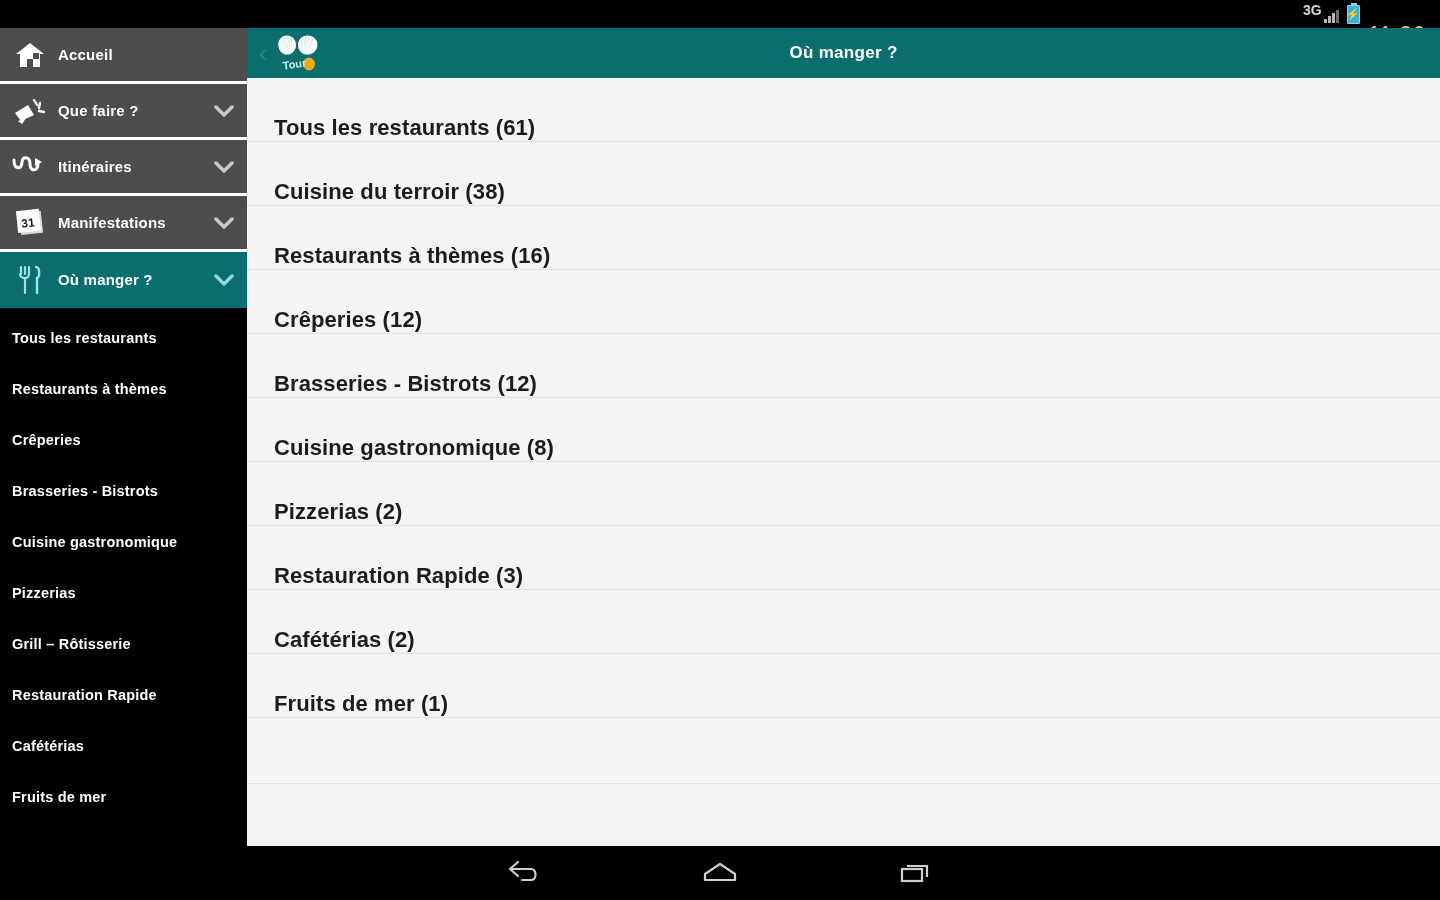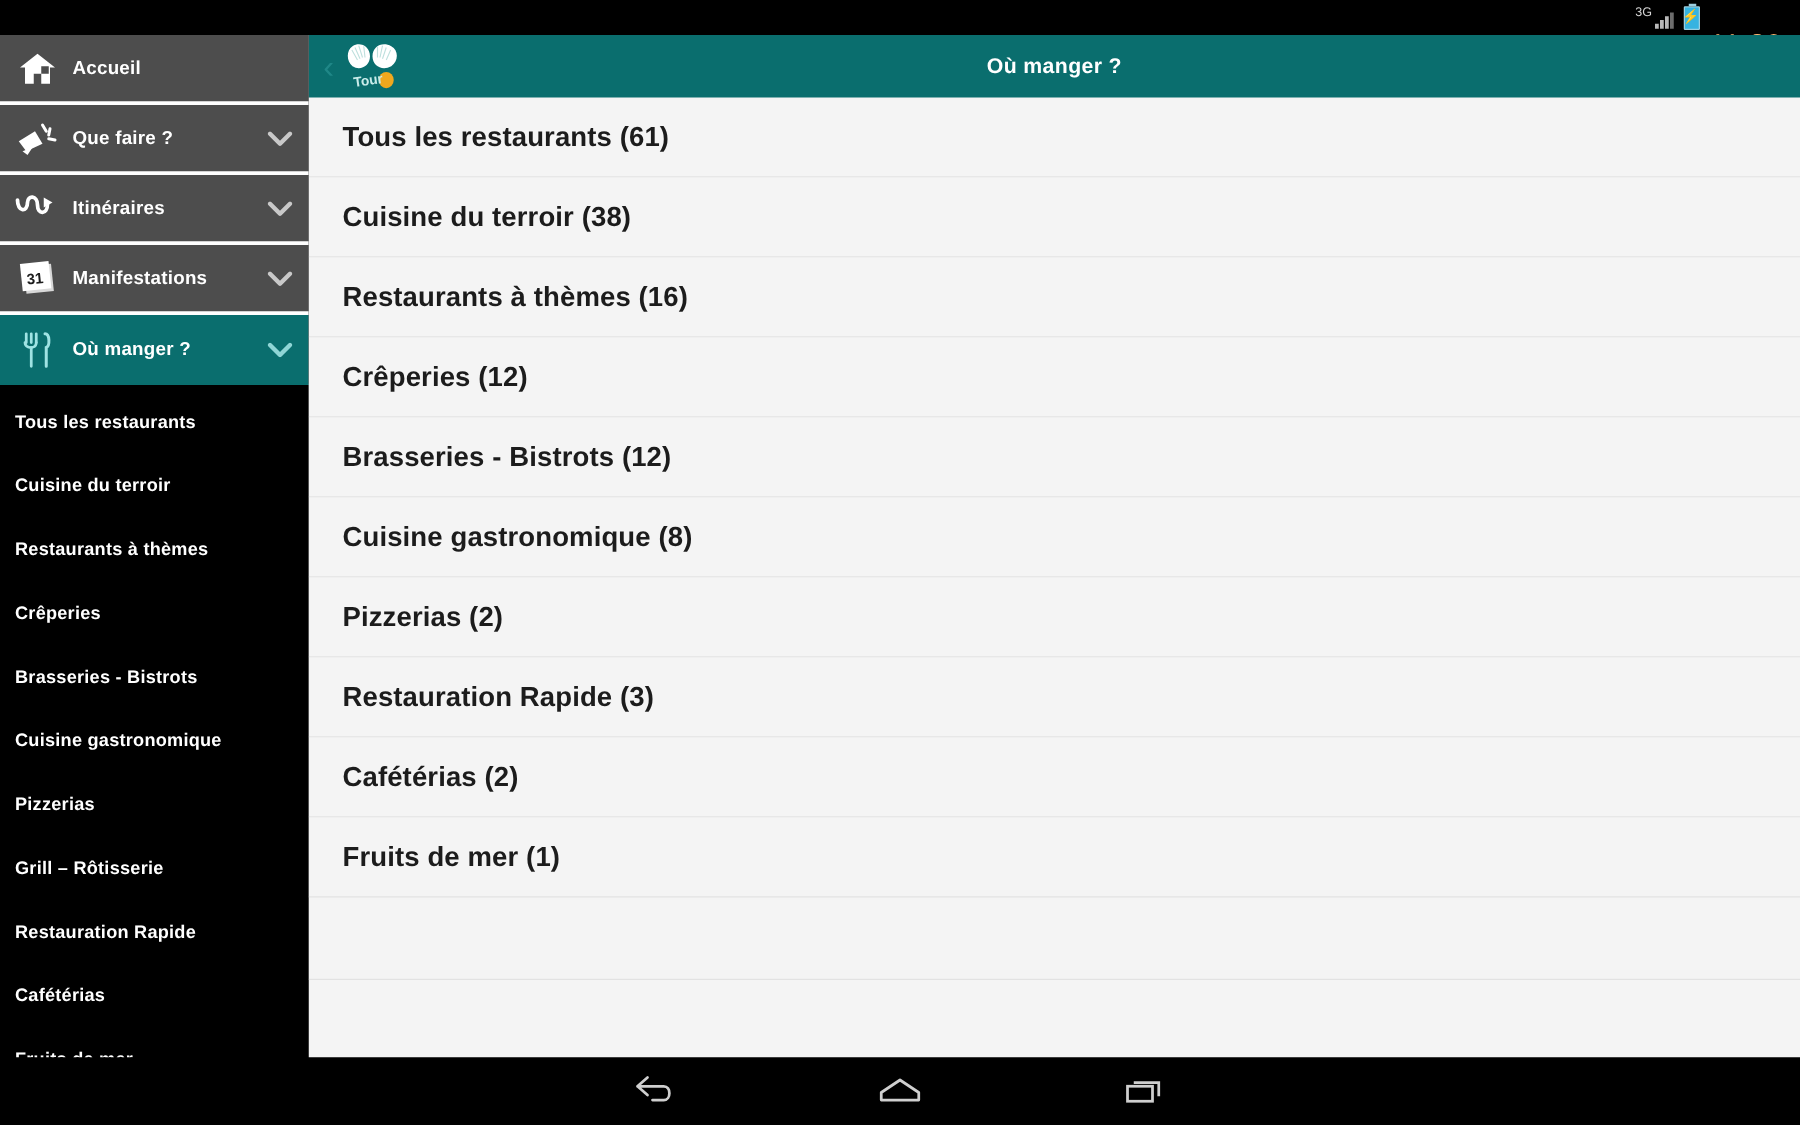--- a/index.html
+++ b/index.html
@@ -13,21 +13,21 @@
   
   .statusbar{
     position:absolute; top:0; left:0; width:1440px; height:28px;
     background:#000; display:flex; align-items:center;
     justify-content:flex-end; padding-right:14px; gap:8px;
   }
   .sb-3g{
     display:flex; align-items:flex-end; gap:2px; height:18px;
   }
   .sb-3g .lbl{
-    color:#d6d6d6; font-size:10px; font-weight:normal; line-height:9px;
+    color:#d6d6d6; font-size:14px; font-weight:bold; line-height:9px;
     margin-bottom:8px;
   }
   .sig{ display:flex; align-items:flex-end; gap:1px; height:14px; }
   .sig i{ display:block; width:3px; background:#b9b9b9; }
   .sig i:nth-child(1){ height:4px; }
   .sig i:nth-child(2){ height:7px; }
   .sig i:nth-child(3){ height:10px; }
   .sig i:nth-child(4){ height:13px; background:#6d6d6d; }
 
   .battery{
@@ -94,21 +94,21 @@
   .logo{ width:48px; height:50px; position:relative; }
   .logo svg{ position:absolute; top:1px; left:0; }
   .appbar-title{
     position:absolute; left:0; right:0; text-align:center;
     color:#fff; font-size:17px; font-weight:bold; letter-spacing:.3px;
     pointer-events:none;
   }
 
   .list{ background:#f4f4f4; }
   .list-row{
-    height:64px; display:flex; align-items:center;
+    height:64px; display:flex; align-items:flex-end;
     padding-left:27px; border-bottom:1px solid #e2e2e2;
     background:#f4f4f4;
   }
   .list-row .txt{
     color:#1c1c1c; font-size:22px; font-weight:bold; letter-spacing:.1px;
   }
   .list-filler{ height:66px; border-bottom:1px solid #e2e2e2; }
 
   
   .navbar{
@@ -211,21 +211,20 @@
     <span class="nav-label">Où manger ?</span>
     <span class="chev">
       <svg width="20" height="12" viewBox="0 0 20 12">
           <path d="M2 2 L10 10 L18 2" stroke="#8fd6d6" stroke-width="3.5" fill="none" stroke-linecap="round" stroke-linejoin="round"></path>
         </svg>
     </span>
   </div>
 
   <div class="submenu">
     <div class="sub-item">Tous les restaurants</div>
-    <div class="sub-item">Cuisine du terroir</div>
     <div class="sub-item">Restaurants à thèmes</div>
     <div class="sub-item">Crêperies</div>
     <div class="sub-item">Brasseries - Bistrots</div>
     <div class="sub-item">Cuisine gastronomique</div>
     <div class="sub-item">Pizzerias</div>
     <div class="sub-item">Grill – Rôtisserie</div>
     <div class="sub-item">Restauration Rapide</div>
     <div class="sub-item">Cafétérias</div>
     <div class="sub-item">Fruits de mer</div>
   </div>

